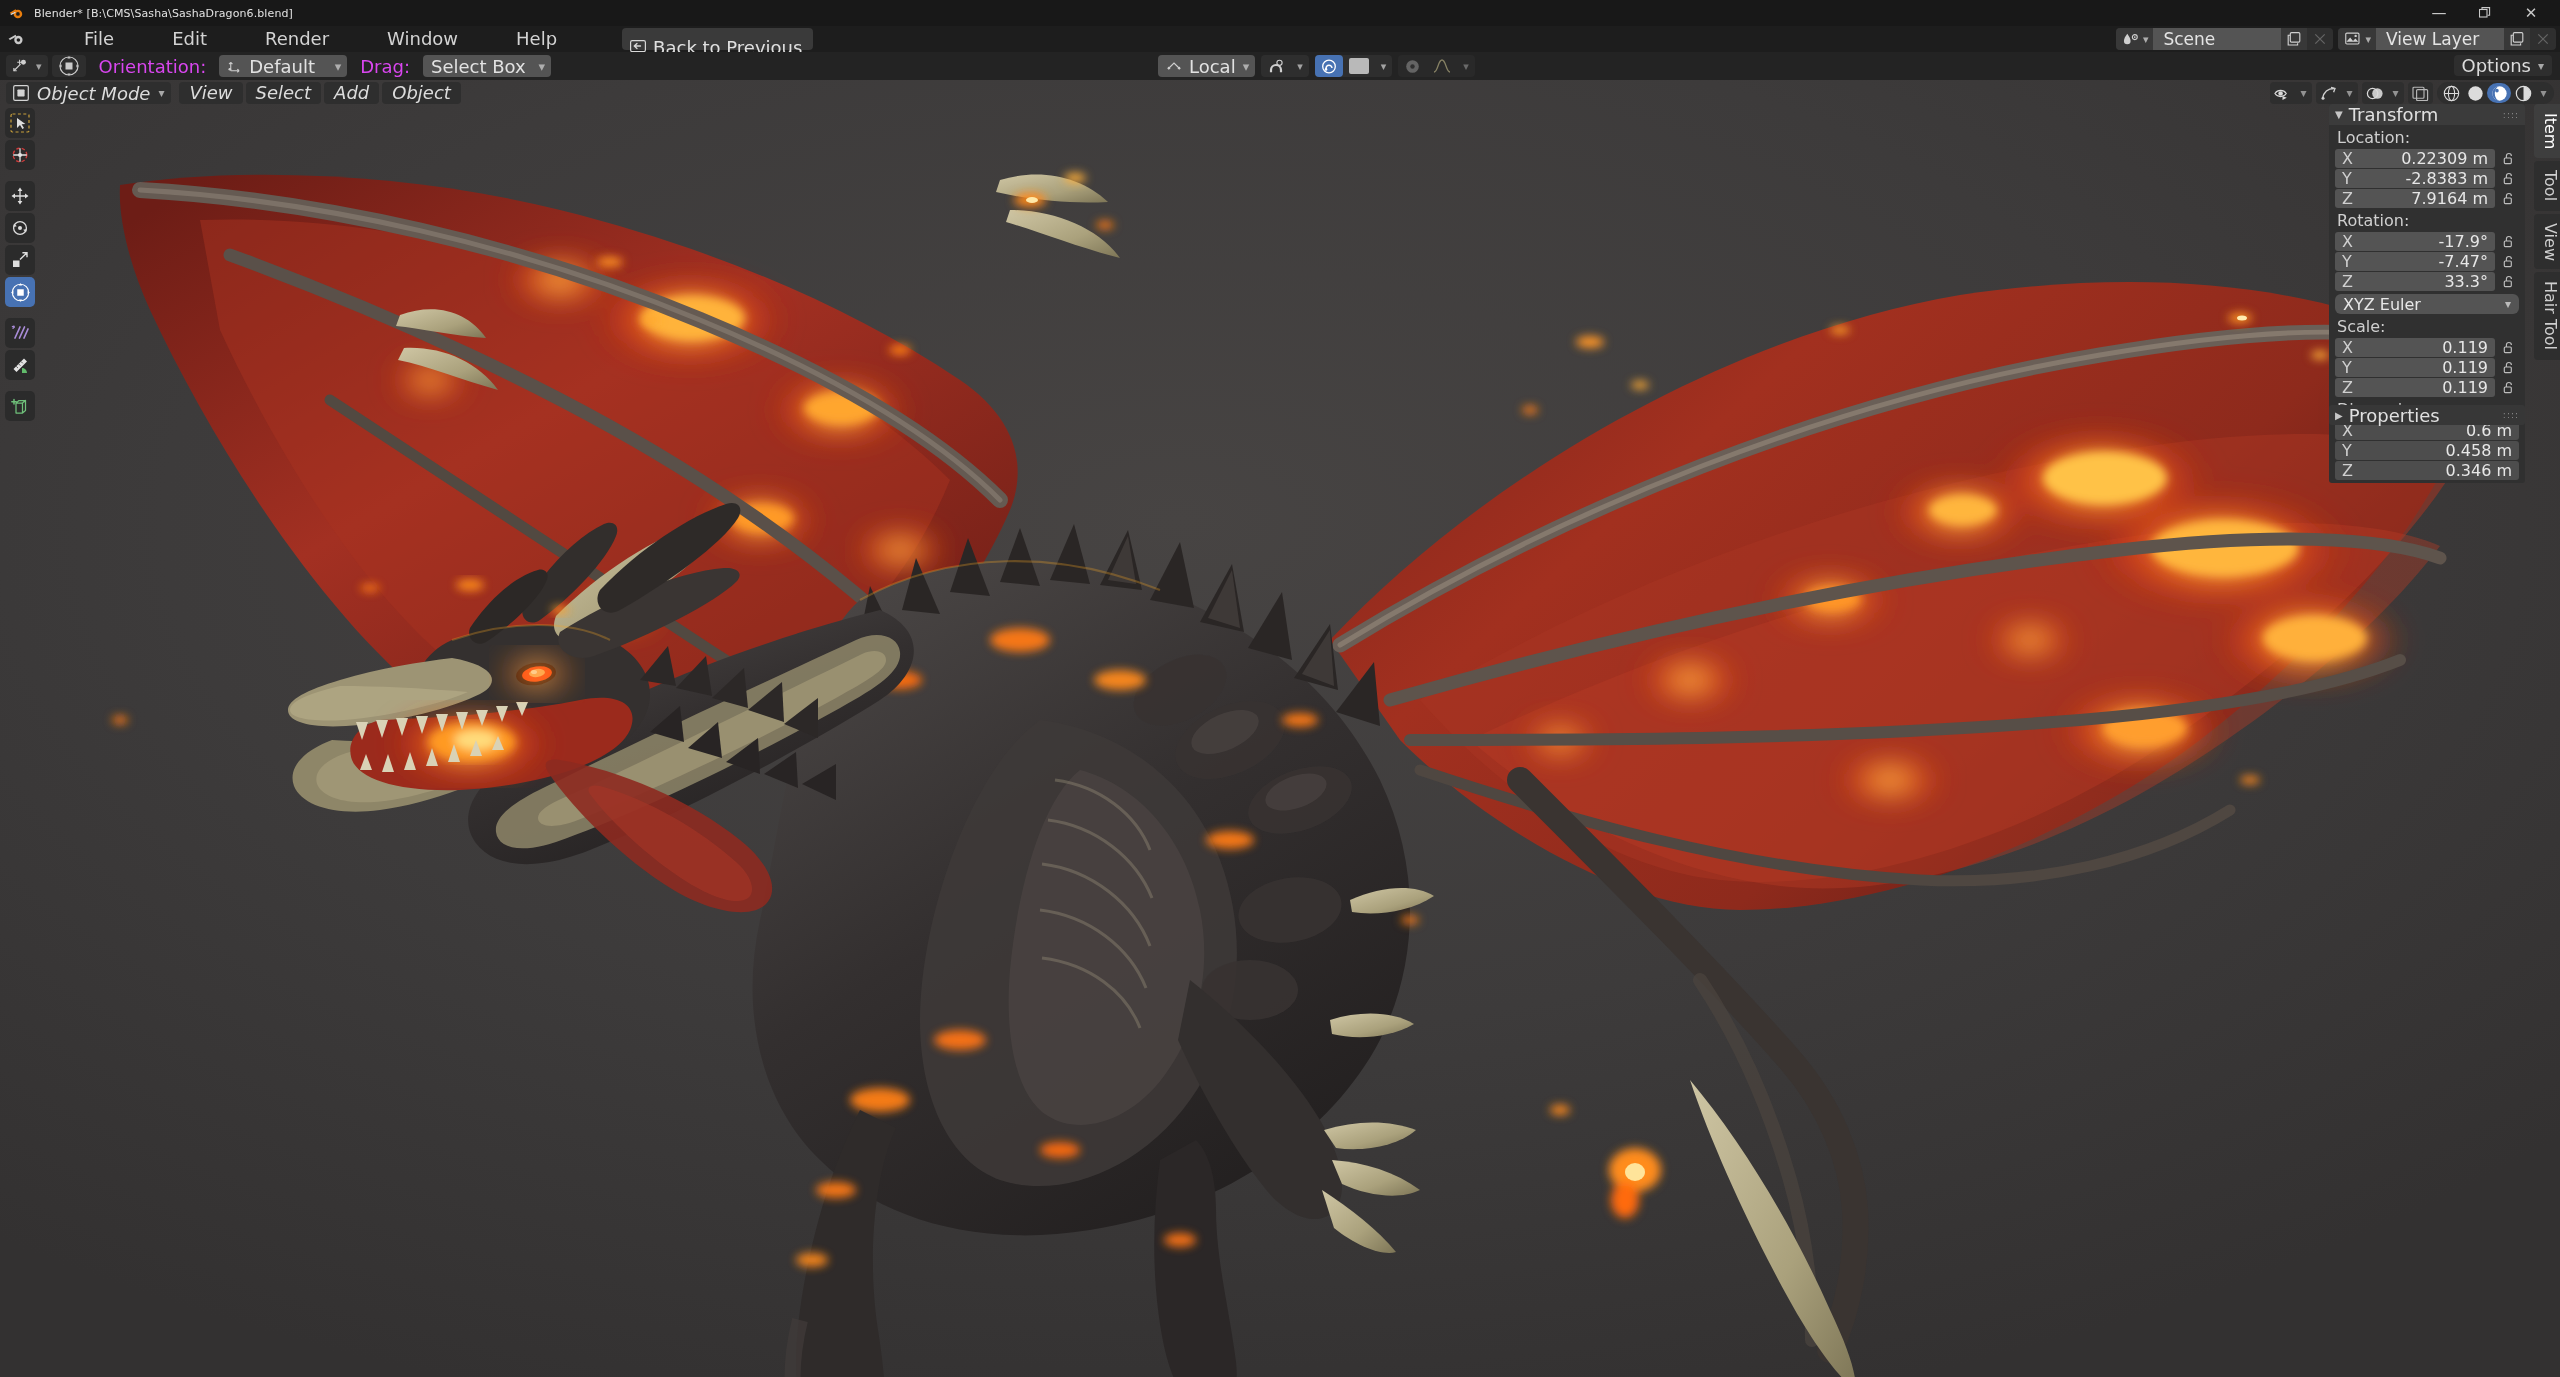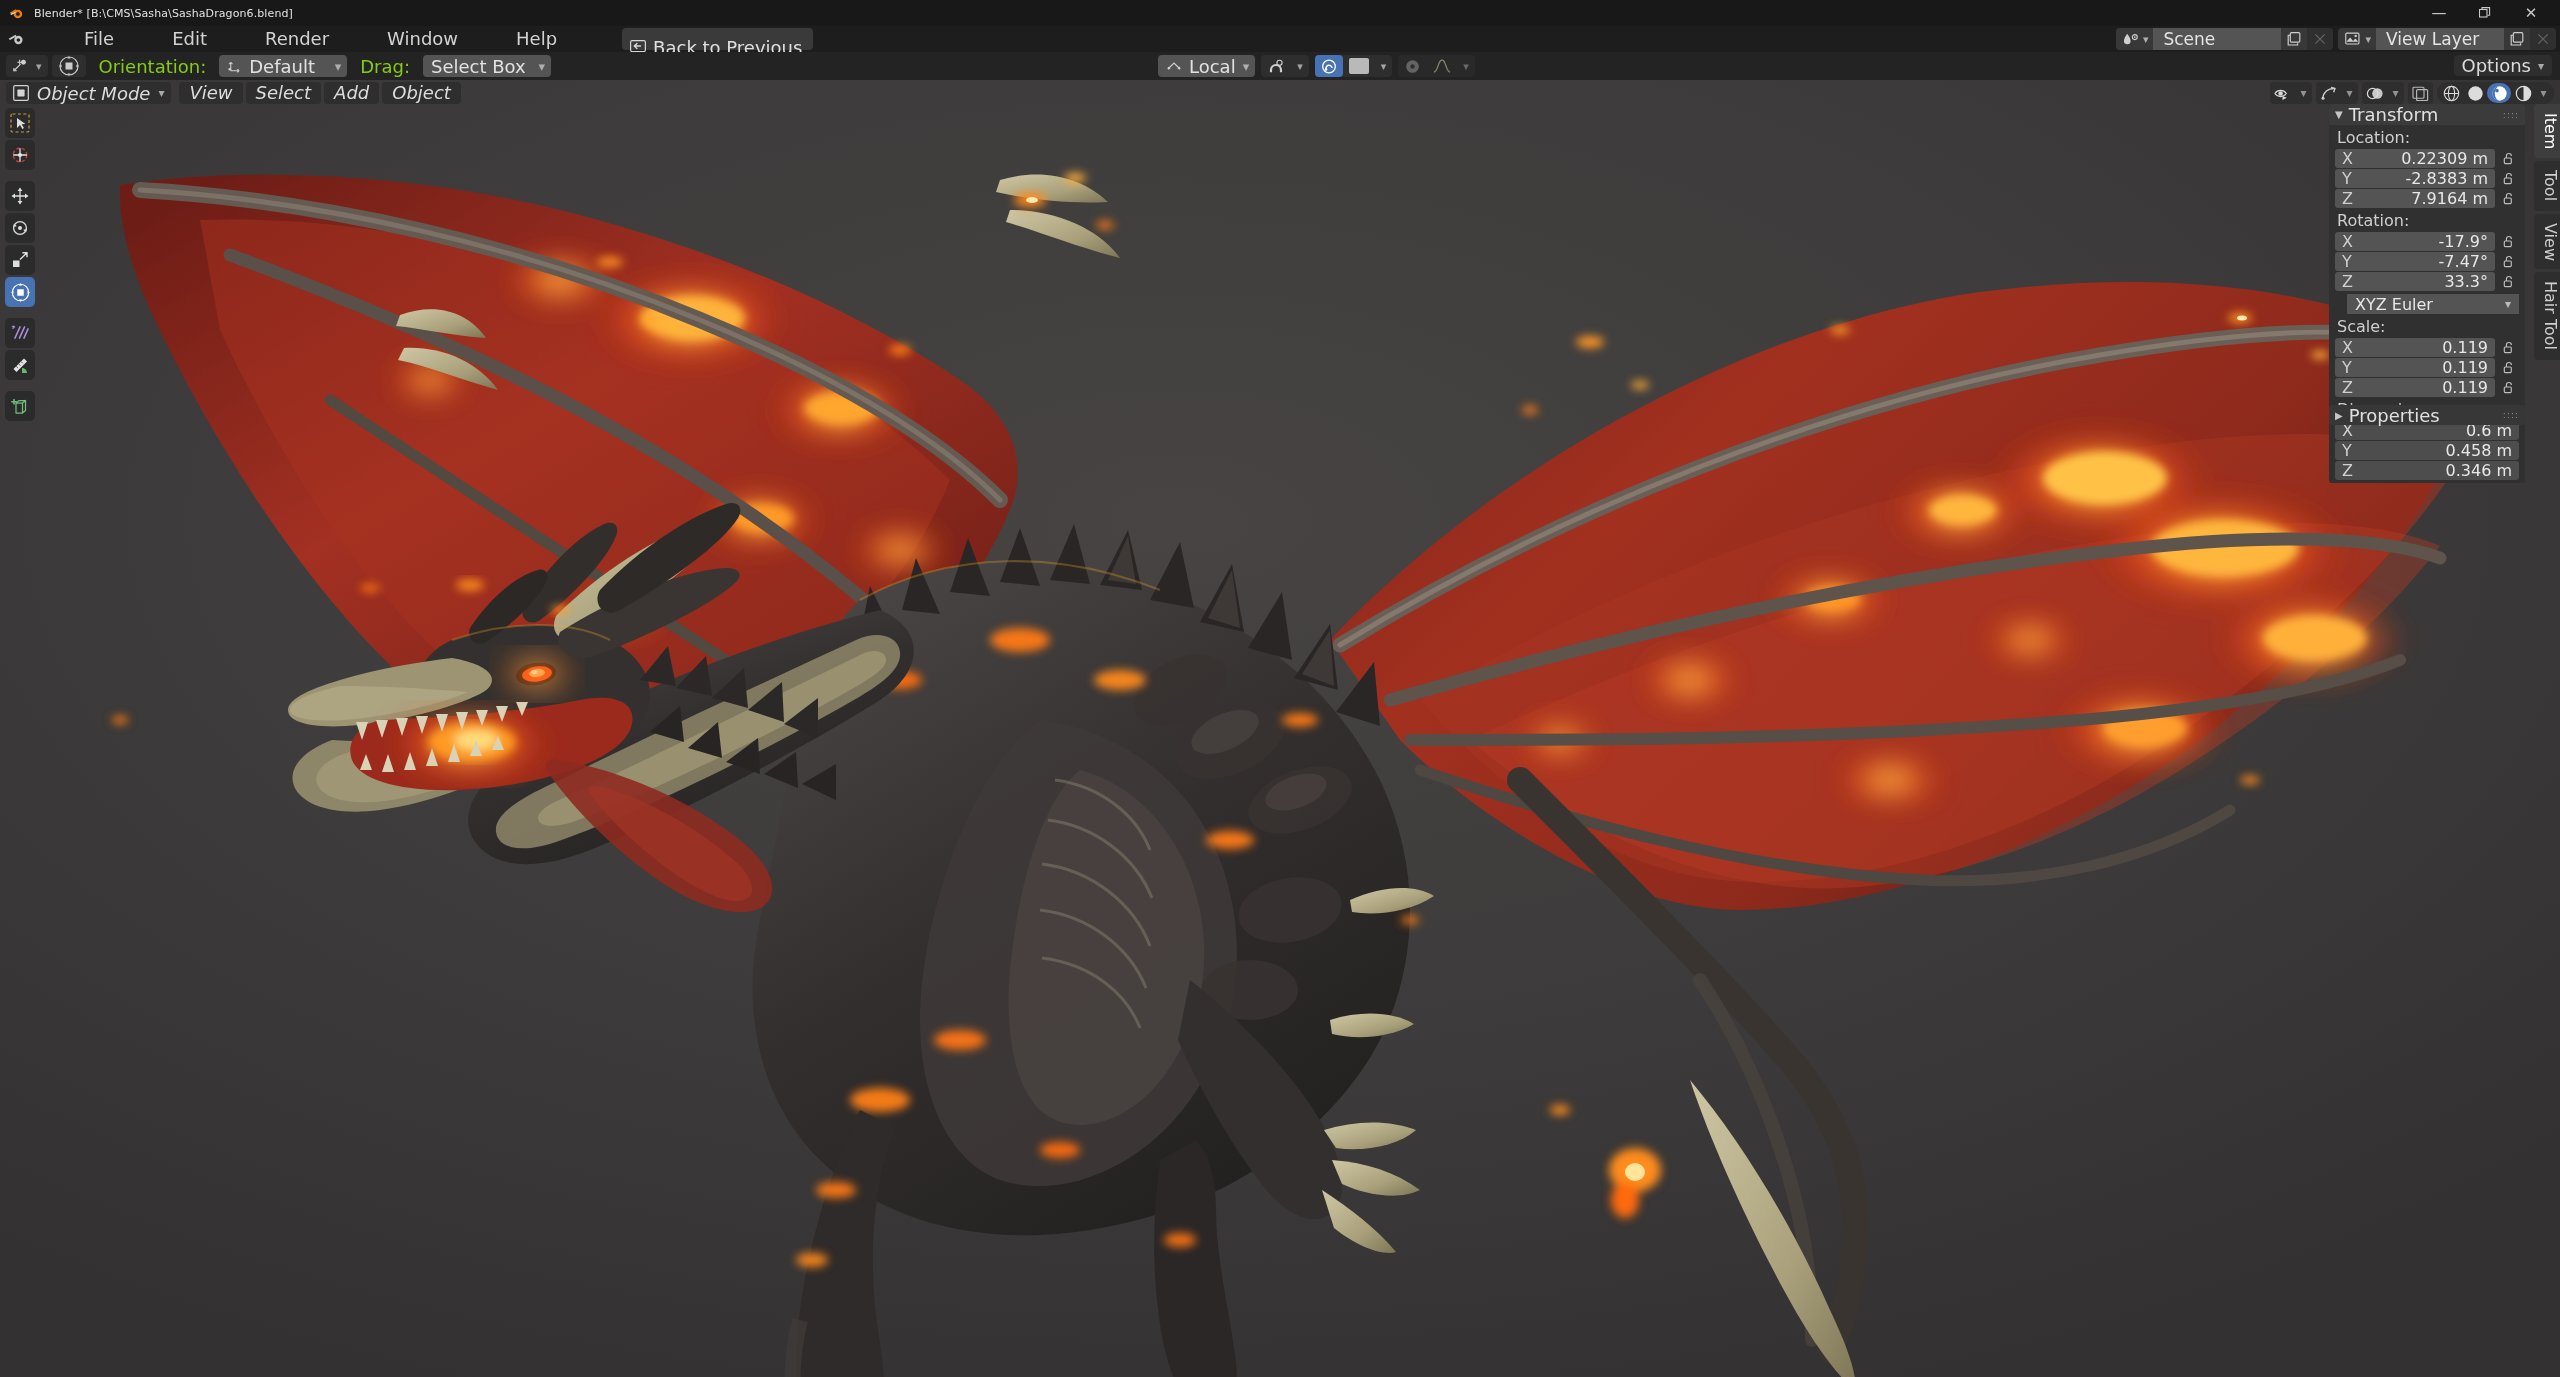--- a/index.html
+++ b/index.html
@@ -50,21 +50,21 @@
   .id-btn.dim { opacity:.35; }
 
   
   .toolrow {
     position:absolute; left:0; top:52px; width:2560px; height:28px;
     background:#232323; display:flex; align-items:center; padding-left:6px; gap:4px;
   }
   .grp { display:flex; align-items:center; background:#2e2e2e; border-radius:4px; height:22px; }
   .grp .seg { height:22px; display:flex; align-items:center; justify-content:center; padding:0 6px; }
   .grp .seg.on { background:#4772b3; border-radius:4px; }
-  .lbl { font-size:18px; color:#84cc16; padding:0 9px; }
+  .lbl { font-size:18px; color:#d946ef; padding:0 9px; }
   .drop {
     display:flex; align-items:center; height:22px; background:#545454;
     border-radius:4px; padding:0 6px 0 8px; gap:7px; min-width:128px;
   }
   .drop .dtext { font-size:18px; color:#e2e2e2; flex:1; }
   .drop .dchev { opacity:.7; font-size:13px; }
   .pillbtn { height:22px; background:#2e2e2e; border-radius:4px; display:flex; align-items:center; padding:0 6px; gap:5px; }
   .flatsq { width:20px; height:16px; background:#b9b9b9; border-radius:2px; }
 
   
@@ -129,21 +129,21 @@
   .num {
     display:flex; align-items:center; height:19px; background:#545454;
     border-radius:3px; padding:0 7px; font-size:16px; color:#e7e7e7;
   }
   .num .ax { color:#cfcfcf; }
   .num .val { flex:1; text-align:right; }
   .num.dim-field { background:#4d4d4d; }
   .locks { display:flex; flex-direction:column; gap:1px; }
   .lock { width:20px; height:19px; display:flex; align-items:center; justify-content:center; }
   .rot-mode {
-    margin:3px 6px 0 18px; height:20px; background:#545454; border-radius:0;
+    margin:3px 6px 0 6px; height:20px; background:#545454; border-radius:6px;
     display:flex; align-items:center; padding:0 8px; font-size:16px; color:#e7e7e7;
   }
   .rot-mode .dchev { margin-left:auto; opacity:.7; font-size:12px; }
   .panel-collapsed {
     position:absolute; right:35px; top:405px; width:196px; z-index:20;
     display:flex; align-items:center; height:20px; padding:0 6px; gap:6px;
     background:#373737; border-radius:3px;
   }
   .panel-collapsed .tri { font-size:10px; color:#c6c6c6; }
   .panel-collapsed .ptitle { font-size:18px; color:#e0e0e0; flex:1; }

